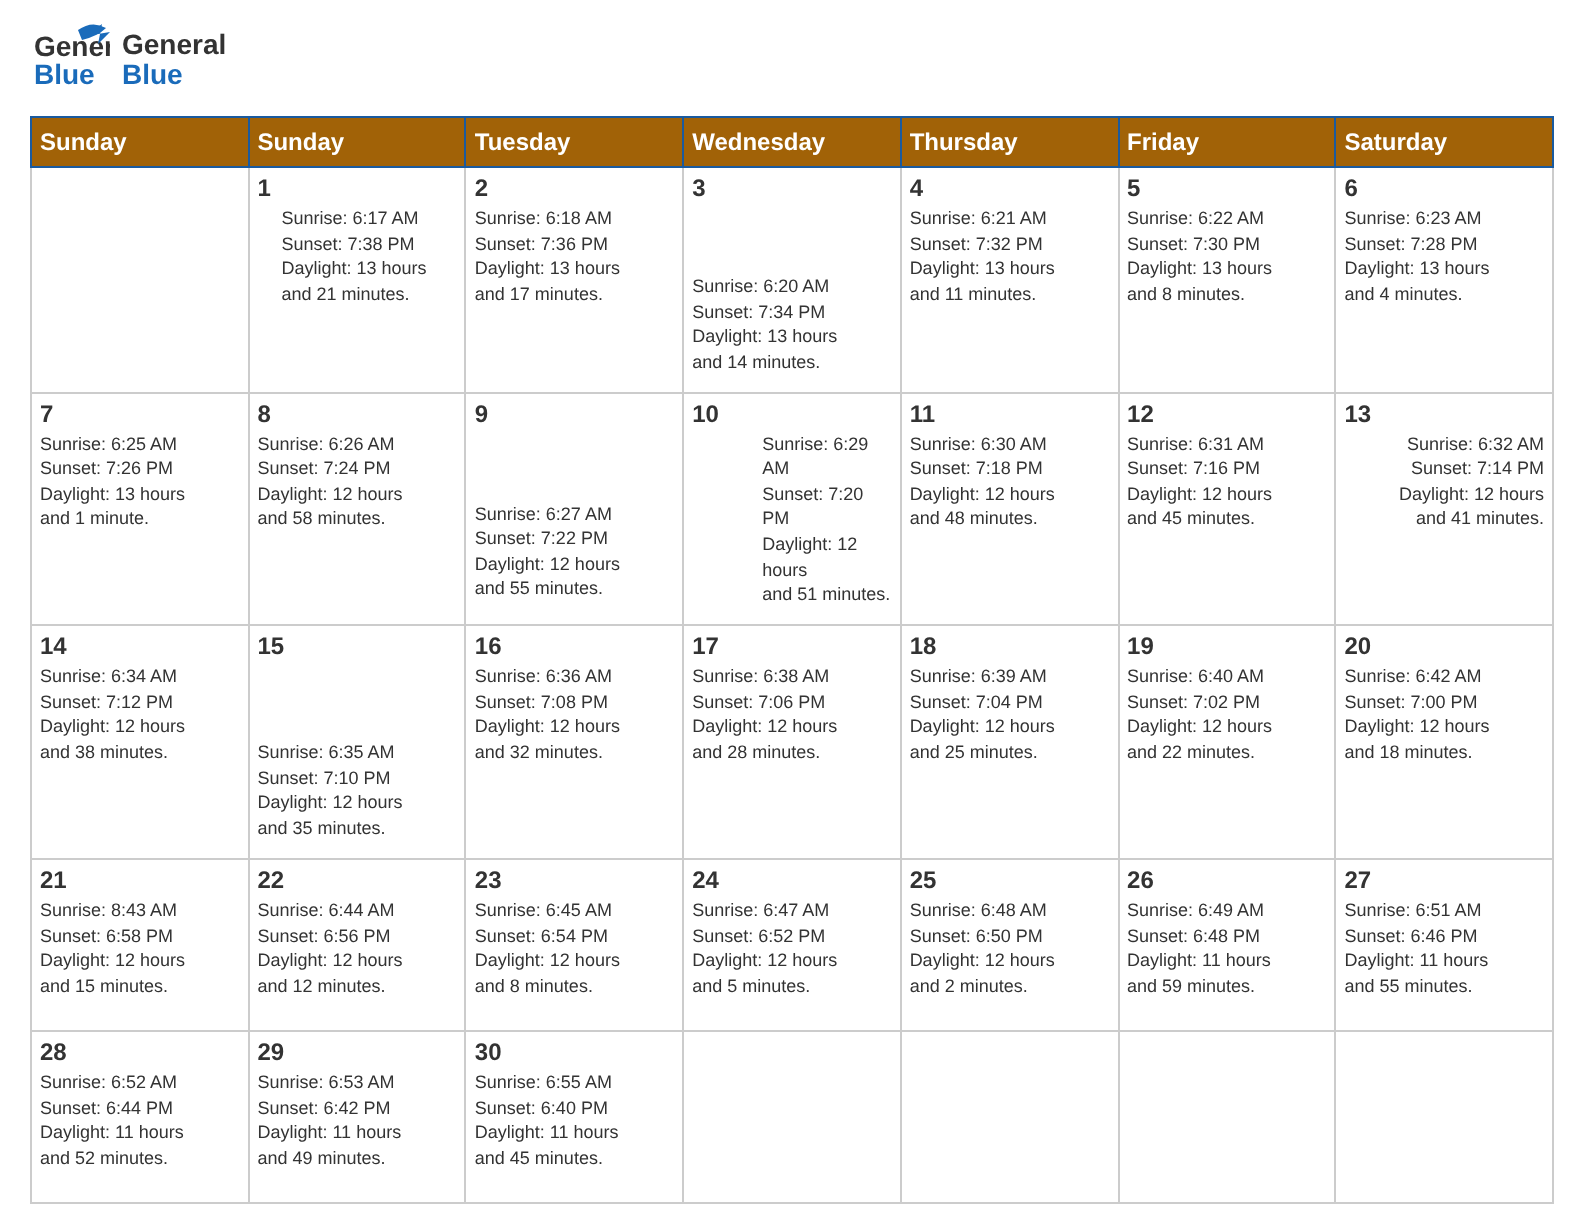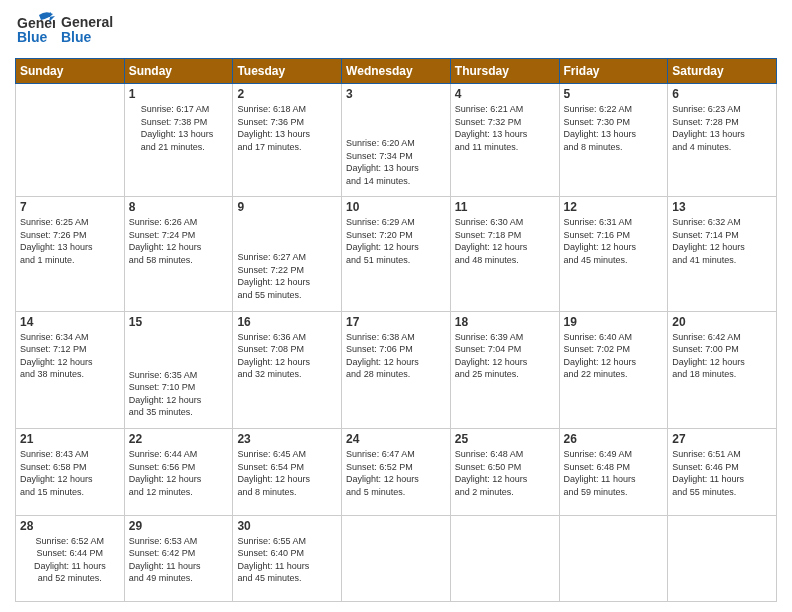--- a/index.html
+++ b/index.html
@@ -176,42 +176,42 @@
           </td>
           <td>
             <span class="day-number">9</span>
             <div class="day-info" style="white-space: pre-line; margin-top: 37px;">Sunrise: 6:27 AM
 Sunset: 7:22 PM
 Daylight: 12 hours
 and 55 minutes.</div>
           </td>
           <td>
             <span class="day-number">10</span>
-            <div class="day-info" style="white-space: pre-line;">Sunrise: 6:29 AM
+            <div class="day-info" style="white-space: pre-line; margin-left: 35px;">Sunrise: 6:29 AM
 Sunset: 7:20 PM
 Daylight: 12 hours
 and 51 minutes.</div>
           </td>
           <td>
             <span class="day-number">11</span>
             <div class="day-info" style="white-space: pre-line;">Sunrise: 6:30 AM
 Sunset: 7:18 PM
 Daylight: 12 hours
 and 48 minutes.</div>
           </td>
           <td>
             <span class="day-number">12</span>
             <div class="day-info" style="white-space: pre-line;">Sunrise: 6:31 AM
 Sunset: 7:16 PM
 Daylight: 12 hours
 and 45 minutes.</div>
           </td>
           <td>
             <span class="day-number">13</span>
-            <div class="day-info" style="white-space: pre-line;">Sunrise: 6:32 AM
+            <div class="day-info" style="white-space: pre-line; text-align: right;">Sunrise: 6:32 AM
 Sunset: 7:14 PM
 Daylight: 12 hours
 and 41 minutes.</div>
           </td>
         </tr>
         <tr>
           <td>
             <span class="day-number">14</span>
             <div class="day-info" style="white-space: pre-line;">Sunrise: 6:34 AM
 Sunset: 7:12 PM
@@ -308,21 +308,21 @@
             <span class="day-number">27</span>
             <div class="day-info" style="white-space: pre-line;">Sunrise: 6:51 AM
 Sunset: 6:46 PM
 Daylight: 11 hours
 and 55 minutes.</div>
           </td>
         </tr>
         <tr>
           <td>
             <span class="day-number">28</span>
-            <div class="day-info" style="white-space: pre-line; text-align: center;">Sunrise: 6:52 AM
+            <div class="day-info" style="white-space: pre-line;">Sunrise: 6:52 AM
 Sunset: 6:44 PM
 Daylight: 11 hours
 and 52 minutes.</div>
           </td>
           <td>
             <span class="day-number">29</span>
             <div class="day-info" style="white-space: pre-line;">Sunrise: 6:53 AM
 Sunset: 6:42 PM
 Daylight: 11 hours
 and 49 minutes.</div>

